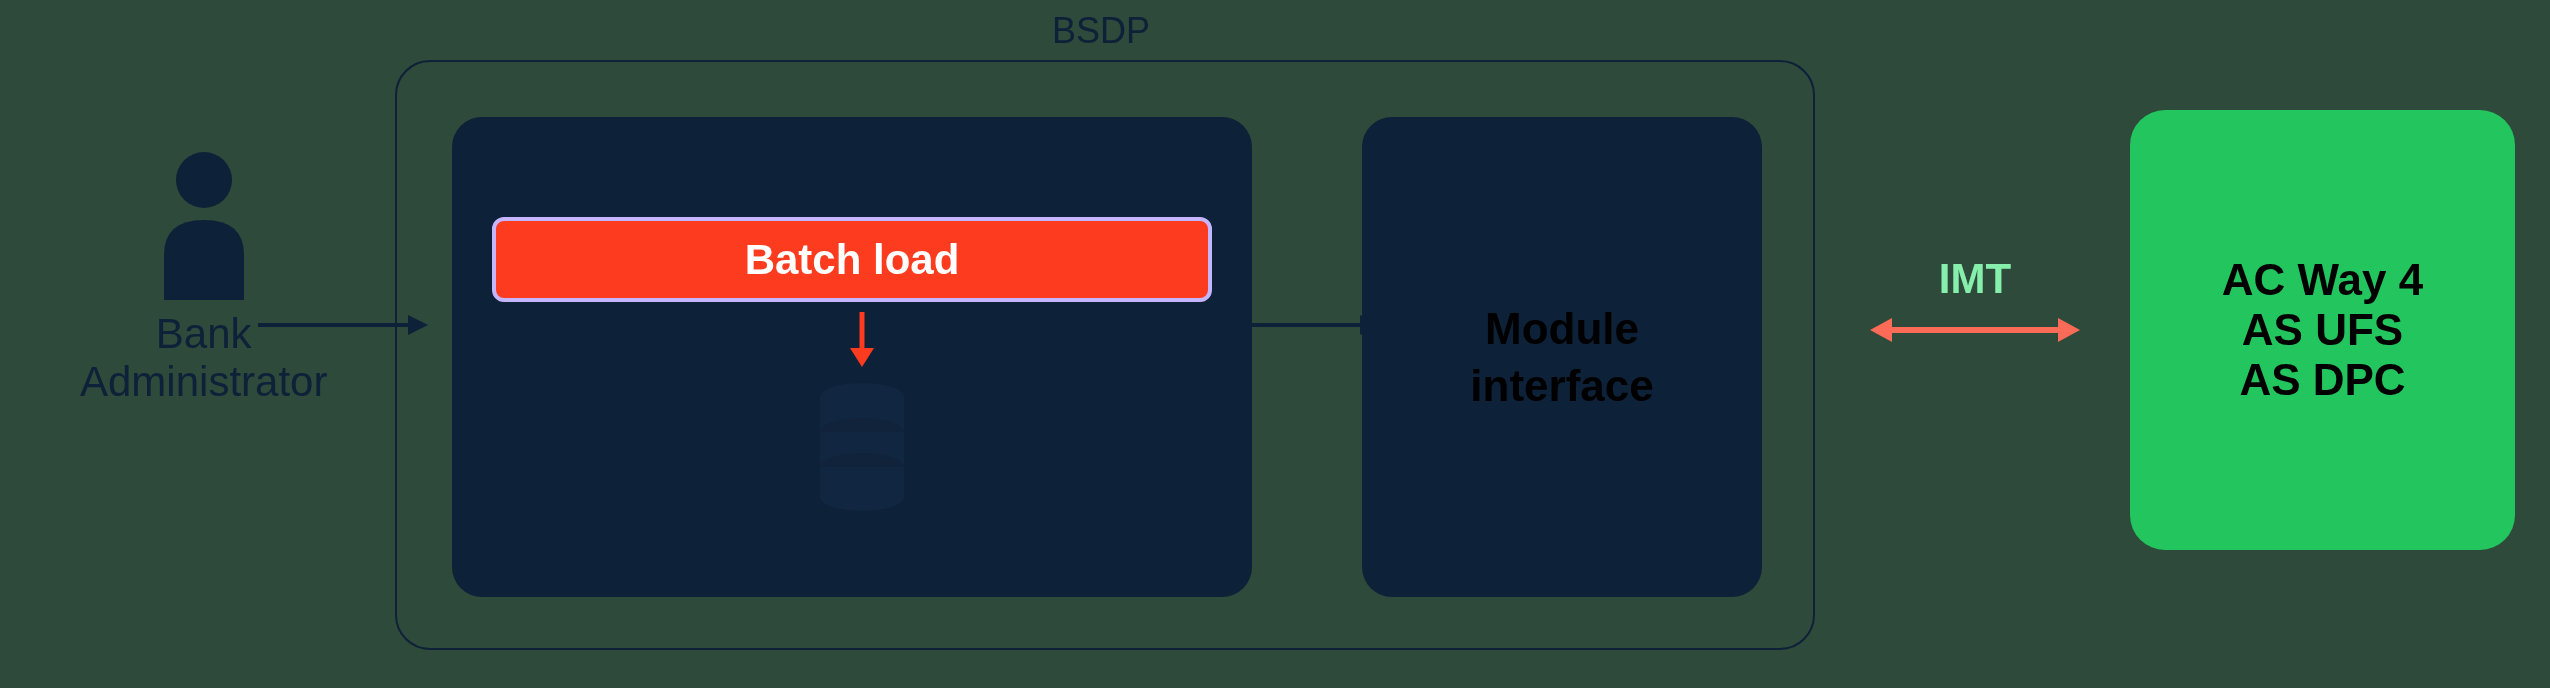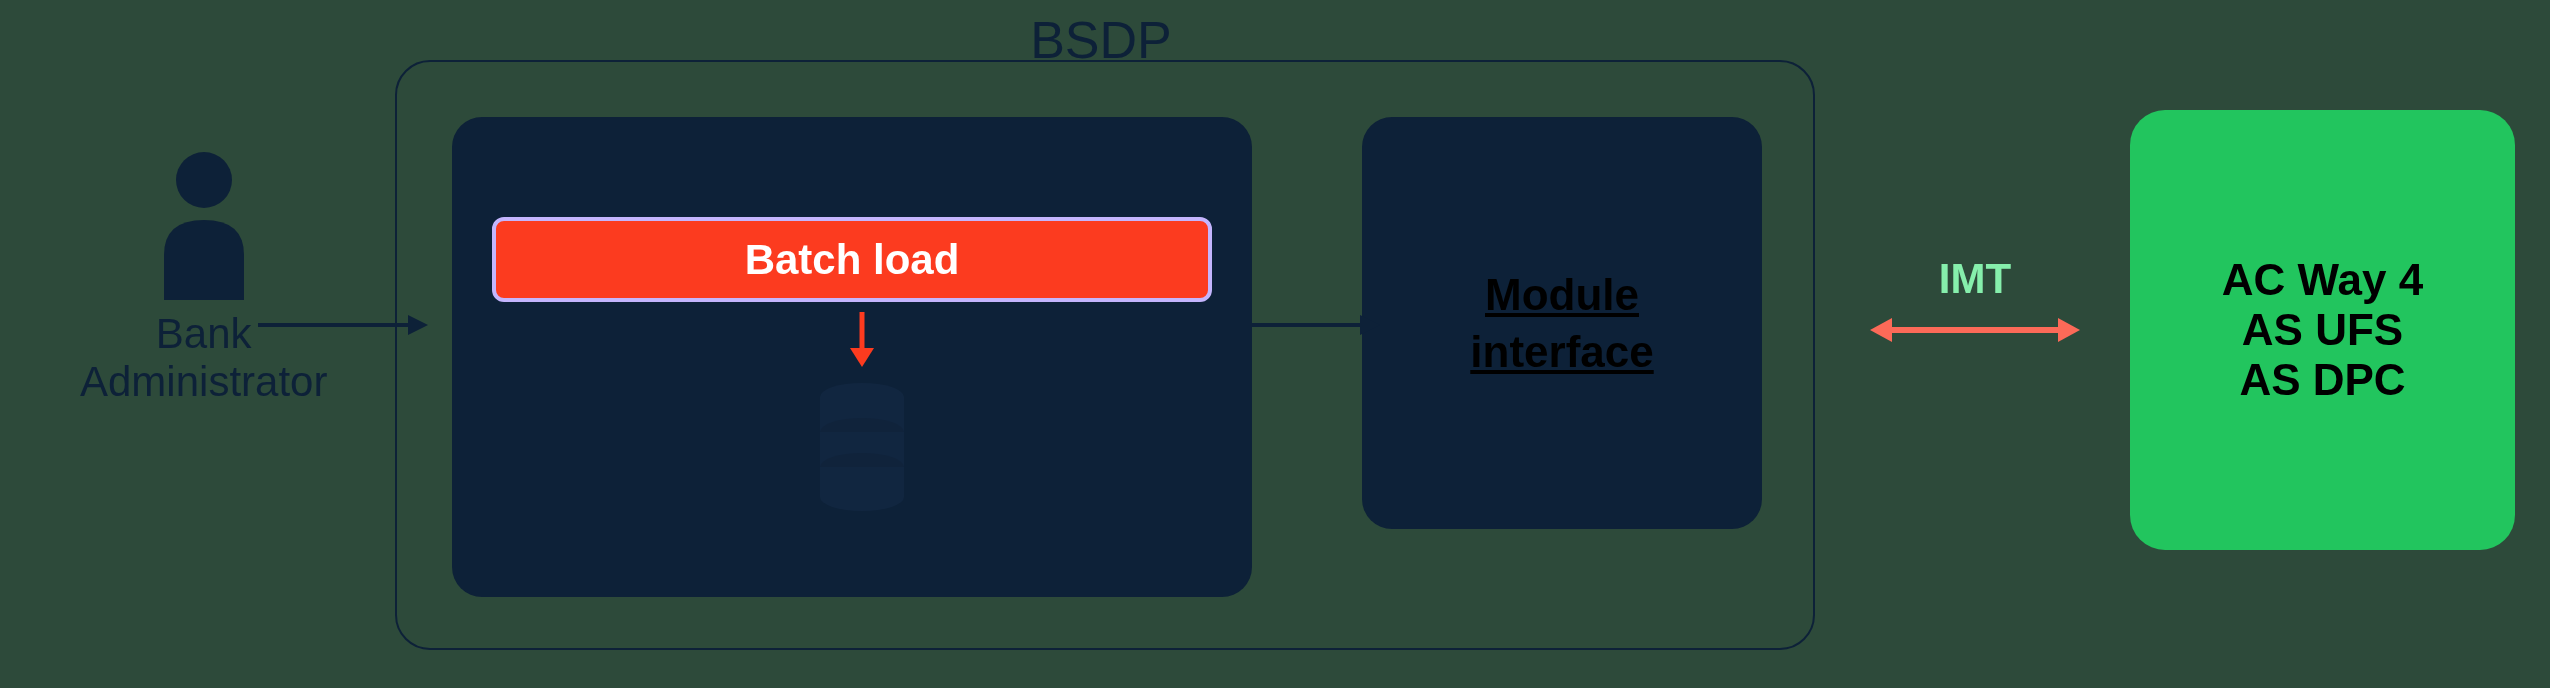--- a/index.html
+++ b/index.html
@@ -39,21 +39,21 @@
       border: 2px solid #0d2138;
       border-radius: 35px;
     }
     .bsdp-label {
       position: absolute;
       left: 0;
       right: 8px;
       top: -52px;
       text-align: center;
       color: #0d2138;
-      font-size: 52px;
+      font-size: 36px;
       font-weight: 400;
     }
     .as-ccp-box {
       position: absolute;
       left: 55px;
       top: 55px;
       width: 800px;
       height: 480px;
       background: #0d2138;
       border-radius: 30px;
@@ -99,27 +99,26 @@
       top: 265px;
       width: 90px;
       height: 130px;
       opacity: 0.35;
     }
     .module-box {
       position: absolute;
       left: 965px;
       top: 55px;
       width: 400px;
-      height: 412px;
+      height: 480px;
       background: #0d2138;
       border-radius: 30px;
       display: flex;
       align-items: center;
       justify-content: center;
-      text-decoration: underline;
     }
     .module-text {
       color: #000;
       font-size: 44px;
       font-weight: 600;
       text-align: center;
       line-height: 1.3;
     }
     .arrow-admin {
       position: absolute;

